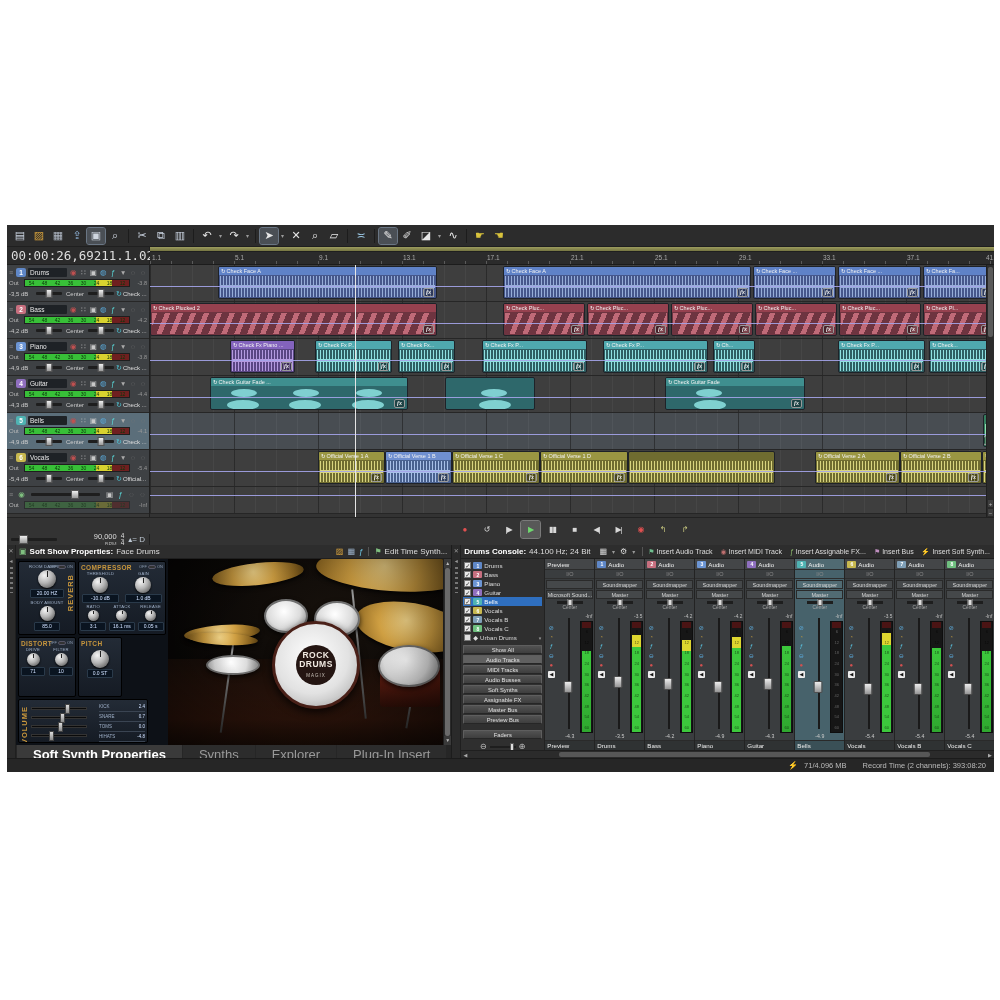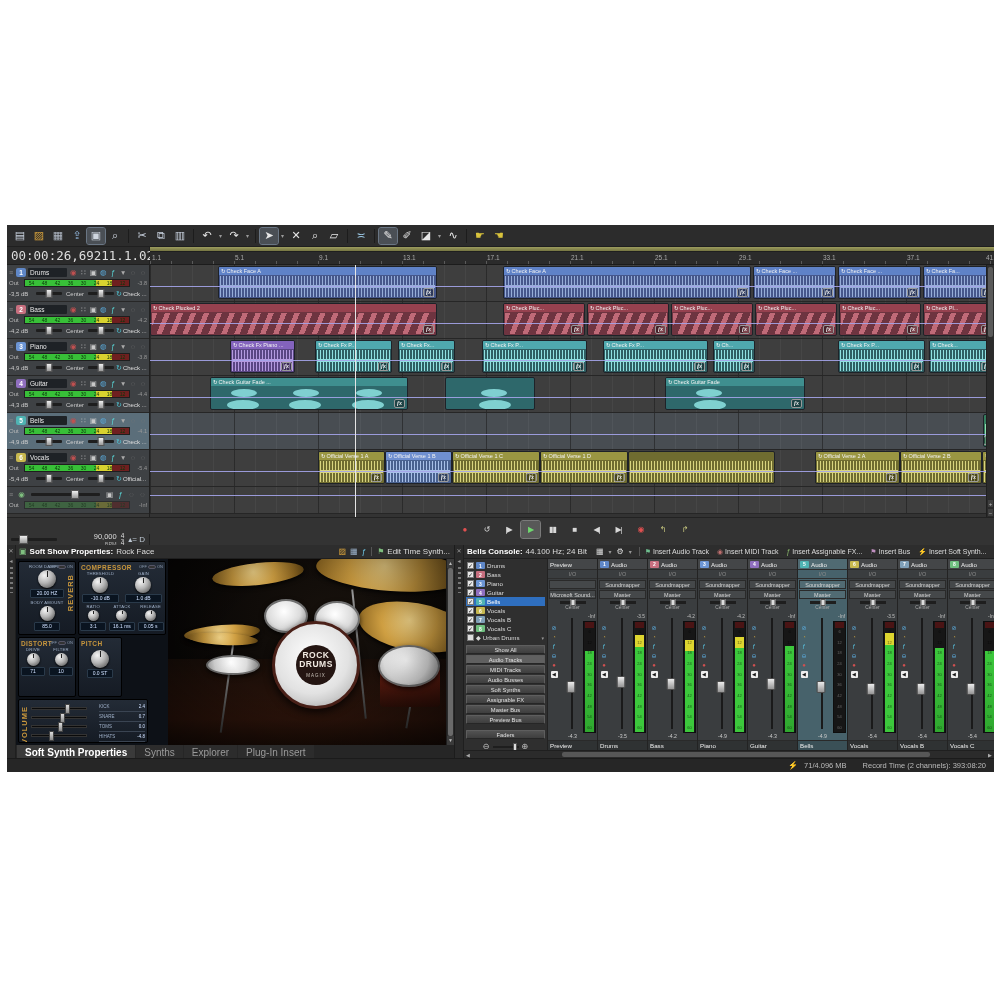--- a/index.html
+++ b/index.html
@@ -89,21 +89,21 @@
 .synthwin{width:448px;position:relative;background:#2e2e2e;border-right:1px solid #1c1c1c}
 .mixerwin{flex:1;position:relative;background:#333}
 .dockstrip{position:absolute;left:0;top:0;bottom:0;width:9px;background:#2a2a2a;border-right:1px solid #1f1f1f;display:flex;flex-direction:column;align-items:center;padding-top:2px;gap:3px;font-size:6px;color:#999;z-index:5}
 .dots{width:3px;height:26px;background:repeating-linear-gradient(#777 0 2px,transparent 2px 5px)}
 .wtitle{height:14px;background:#2d2d2d;border-bottom:1px solid #1f1f1f;display:flex;align-items:center;gap:3px;padding:0 4px 0 12px;font-size:8px;color:#ddd;white-space:nowrap;overflow:hidden}
 .wtitle b{color:#fff}
 .wtico{font-size:8px}
 .wtsep{width:1px;height:9px;background:#555;margin:0 2px}
 .synthbody{position:absolute;top:14px;left:9px;right:0;bottom:13px;background:#0b0907;display:flex}
 .tabsrow{position:absolute;bottom:0;left:0;right:0;height:13px;background:#262626;display:flex;align-items:stretch;gap:1px;padding-left:10px}
-.tab{padding:2px 8px 0;font-size:10px;color:#999;background:#2c2c2c}
+.tab{padding:2px 16px 0;font-size:13px;color:#999;background:#2c2c2c}
 .tab.active{color:#fff;font-weight:bold;background:#3a3a3a}
 
 .spanel{width:152px;position:relative;background:#0d1117;flex:none}
 .spsec{position:absolute;background:linear-gradient(#232b36,#151b24);border:1px solid #000;border-radius:2px;overflow:hidden}
 .sptitle{color:#c8963c;font-weight:bold;font-size:6.5px;letter-spacing:.4px;padding:2px 2px 0}
 .vtit{position:absolute;color:#c8963c;font-weight:bold;font-size:7.5px;letter-spacing:1px;writing-mode:vertical-rl;transform:rotate(180deg)}
 .onoff{position:absolute;right:2px;top:2px;font-size:4px;color:#8a9ab0;display:flex;gap:1px;align-items:center}
 .sw{width:8px;height:4px;background:#333;border:1px solid #556;border-radius:2px}
 .klab{font-size:4.2px;color:#9fb0c8;text-align:center;letter-spacing:.2px;white-space:nowrap;overflow:hidden}
 .knob{border-radius:50%;background:radial-gradient(circle at 35% 30%,#f4f4f4,#b4b4b4 45%,#6f6f6f 78%,#3a3a3a);box-shadow:0 1px 2px #000;position:relative;margin:1px auto}
@@ -840,21 +840,21 @@
   <div class="dock">
     <div class="synthwin">
       <div class="dockstrip">
         <span>✕</span>
         <span>◂</span>
         <div class="dots"></div>
       </div>
       <div class="wtitle">
         <span class="wtico" style="color:#7fbf7f">▣</span>
         <b>Soft Show Properties:</b>
-        <span>Rock Face</span>
+        <span>Face Drums</span>
         <span style="margin-left:auto" id="synth-hicons"><span class="wtico" style="color: rgb(217, 163, 60); margin-left: 4px;">▨</span><span class="wtico" style="color: rgb(159, 182, 207); margin-left: 4px;">▦</span><span class="wtico" style="color: rgb(111, 201, 232); margin-left: 4px;">ƒ</span></span>
         <span class="wtsep"></span>
         <span class="wtico" style="color:#7fbf7f">⚑</span>
         <span>Edit Time Synth...</span>
       </div>
       <div class="synthbody">
         <div class="spanel">
 
           <div class="spsec" style="left:2px;top:2px;width:58px;height:74px">
             <div class="klab" style="margin-top:2px">ROOM DAMPING</div>
@@ -1011,21 +1011,21 @@
           </div>
     </div>
 
     <div class="mixerwin">
       <div class="dockstrip">
         <span>✕</span>
         <span>◂</span>
         <div class="dots"></div>
       </div>
       <div class="wtitle">
-        <b>Bells Console:</b>
+        <b>Drums Console:</b>
         <span>44.100 Hz; 24 Bit</span>
         <span style="margin-left:6px" class="wtico">▦</span>
         <span class="tbdrop">▾</span>
         <span class="wtico">⚙</span>
         <span class="tbdrop">▾</span>
         <span class="wtsep"></span>
         <span id="mixer-toolbar" style="display:flex;gap:8px">
               <span class="mtb">
                 <span style="color: rgb(111, 191, 143);">⚑</span>
                 <span>Insert Audio Track</span>

